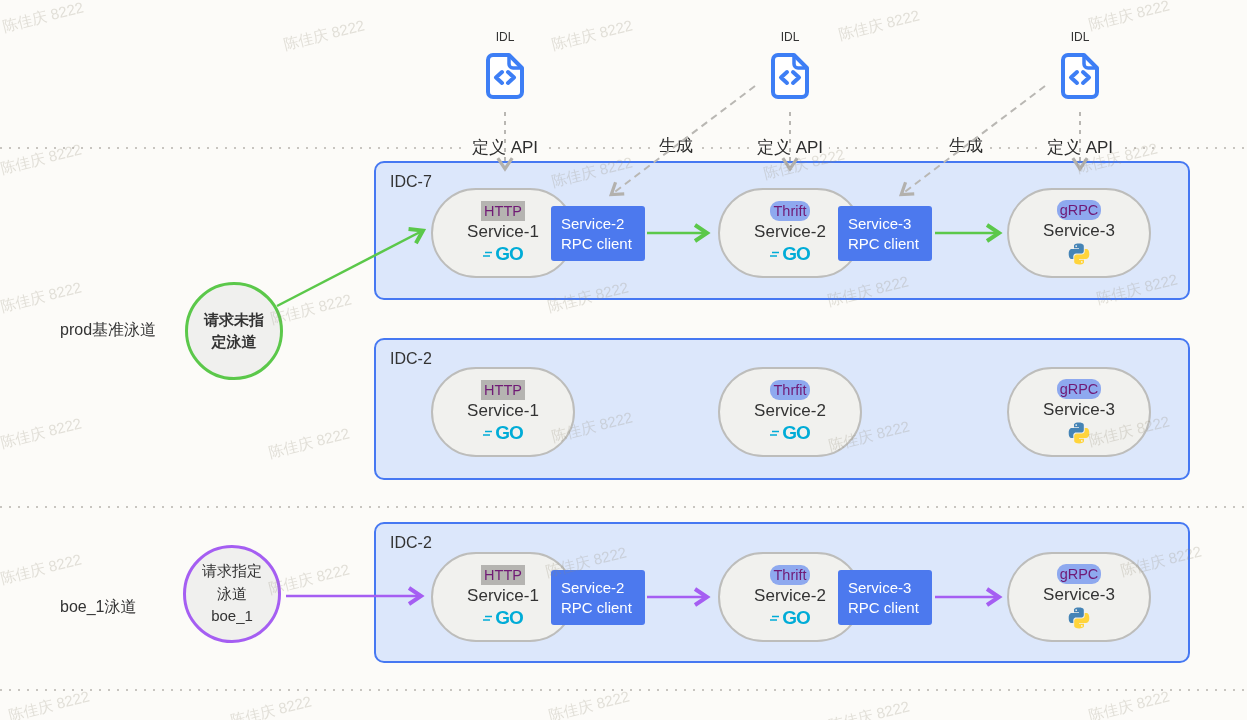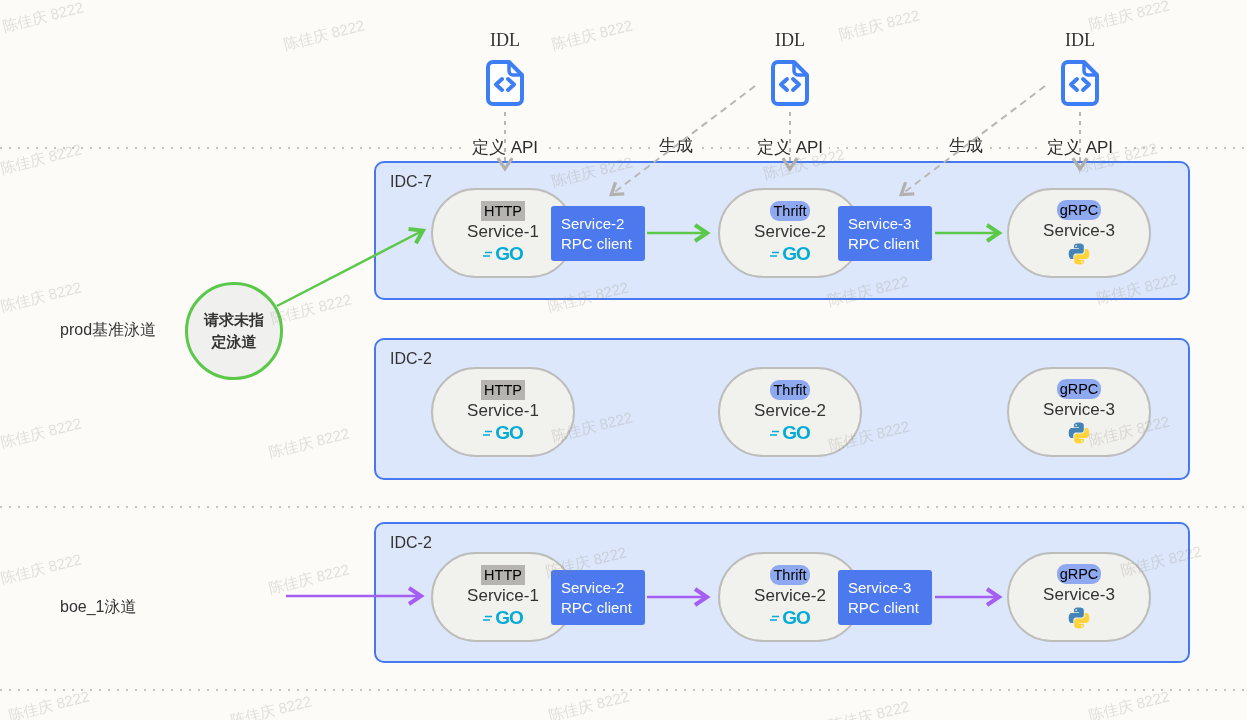--- a/index.html
+++ b/index.html
@@ -6,34 +6,34 @@
   body { background:#ffffff; font-family:"Liberation Sans", sans-serif; }
   #canvas { position:relative; width:1247px; height:720px; background:#fcfbf8; overflow:hidden; }
 
   .divider { position:absolute; left:0; width:1247px; height:2px; z-index:1;
     background-image:repeating-linear-gradient(90deg,#c8c5c0 0 2px, transparent 2px 9px); }
 
   .watermark { position:absolute; font-size:15px; color:rgba(148,138,120,.25);
     transform:rotate(-14deg); white-space:nowrap; z-index:9; pointer-events:none; }
 
   .idl-group { position:absolute; width:90px; text-align:center; z-index:3; }
-  .idl-title { font-size:18px; color:#333; margin-bottom:7px;font-family:Liberation Serif, serif; }
+  .idl-title { font-size:12px; color:#333; margin-bottom:7px; }
   .idl-icon { display:block; margin:0 auto; }
 
   .anno { position:absolute; font-size:17px; color:#2d2d2d; background:#fcfbf8;
     padding:0 6px; z-index:4; white-space:nowrap; transform:translateX(-50%); }
 
   .idc { position:absolute; left:374px; width:816px; background:#dce7fb;
     border:2px solid #4678f2; border-radius:10px; z-index:2; }
   .idc-label { position:absolute; left:14px; top:10px; font-size:16px; color:#333; }
 
   .pill { position:absolute; width:144px; height:90px; background:#f1f1ee;
     border:2px solid #bdbdbb; border-radius:46px; display:flex; flex-direction:column;
     align-items:center; justify-content:center; z-index:3; }
-  .tag { font-size:14.5px; line-height:20px; padding:0 3px; color:#000000; }
+  .tag { font-size:14.5px; line-height:20px; padding:0 3px; color:#701a75; }
   .tag-gray { background:#b5b4b1; }
   .tag-blue { background:#8ea9ef;border-radius:9px; }
   .svc-name { font-size:17px; color:#333; margin:1px 0; }
   .go-logo { display:flex; align-items:center; gap:1px; height:22px; }
   .go-logo b { color:#00acd7; font-size:19px; font-weight:800; letter-spacing:-1px;text-align:center; }
   .py-logo { height:24px; }
 
   .rpc { position:absolute; width:94px; height:55px; background:#4c79ee; color:#fff;
     border-radius:3px; display:flex; flex-direction:column; justify-content:center;
     padding-left:10px; font-size:15px; line-height:1.3; z-index:4; }
@@ -205,20 +205,25 @@
     <span>RPC client</span>
   </div>
 
   <div class="lane-label" style="left:60px;top:320px">prod基准泳道</div>
   <div class="req-circle req-green" style="left:185px;top:282px">
     <span>请求未指</span>
     <span>定泳道</span>
   </div>
 
   <div class="lane-label" style="left:60px;top:597px">boe_1泳道</div>
+  <div class="req-circle req-purple" style="left:183px;top:545px">
+    <span>请求指定</span>
+    <span>泳道</span>
+    <span>boe_1</span>
+  </div>
 
   <svg class="overlay" width="1247" height="720" viewBox="0 0 1247 720">
     <defs>
       <marker id="mg" viewBox="0 0 10 10" refX="7" refY="5" markerWidth="9" markerHeight="9" orient="auto">
         <path d="M1.5 1 L7.5 5 L1.5 9" fill="none" stroke="#b3b1ad" stroke-width="1.8"></path>
       </marker>
       <marker id="mgr" viewBox="0 0 10 10" refX="7" refY="5" markerWidth="8" markerHeight="8" orient="auto">
         <path d="M1.5 1 L7.5 5 L1.5 9" fill="none" stroke="#5bc84a" stroke-width="2"></path>
       </marker>
       <marker id="mp" viewBox="0 0 10 10" refX="7" refY="5" markerWidth="8" markerHeight="8" orient="auto">

